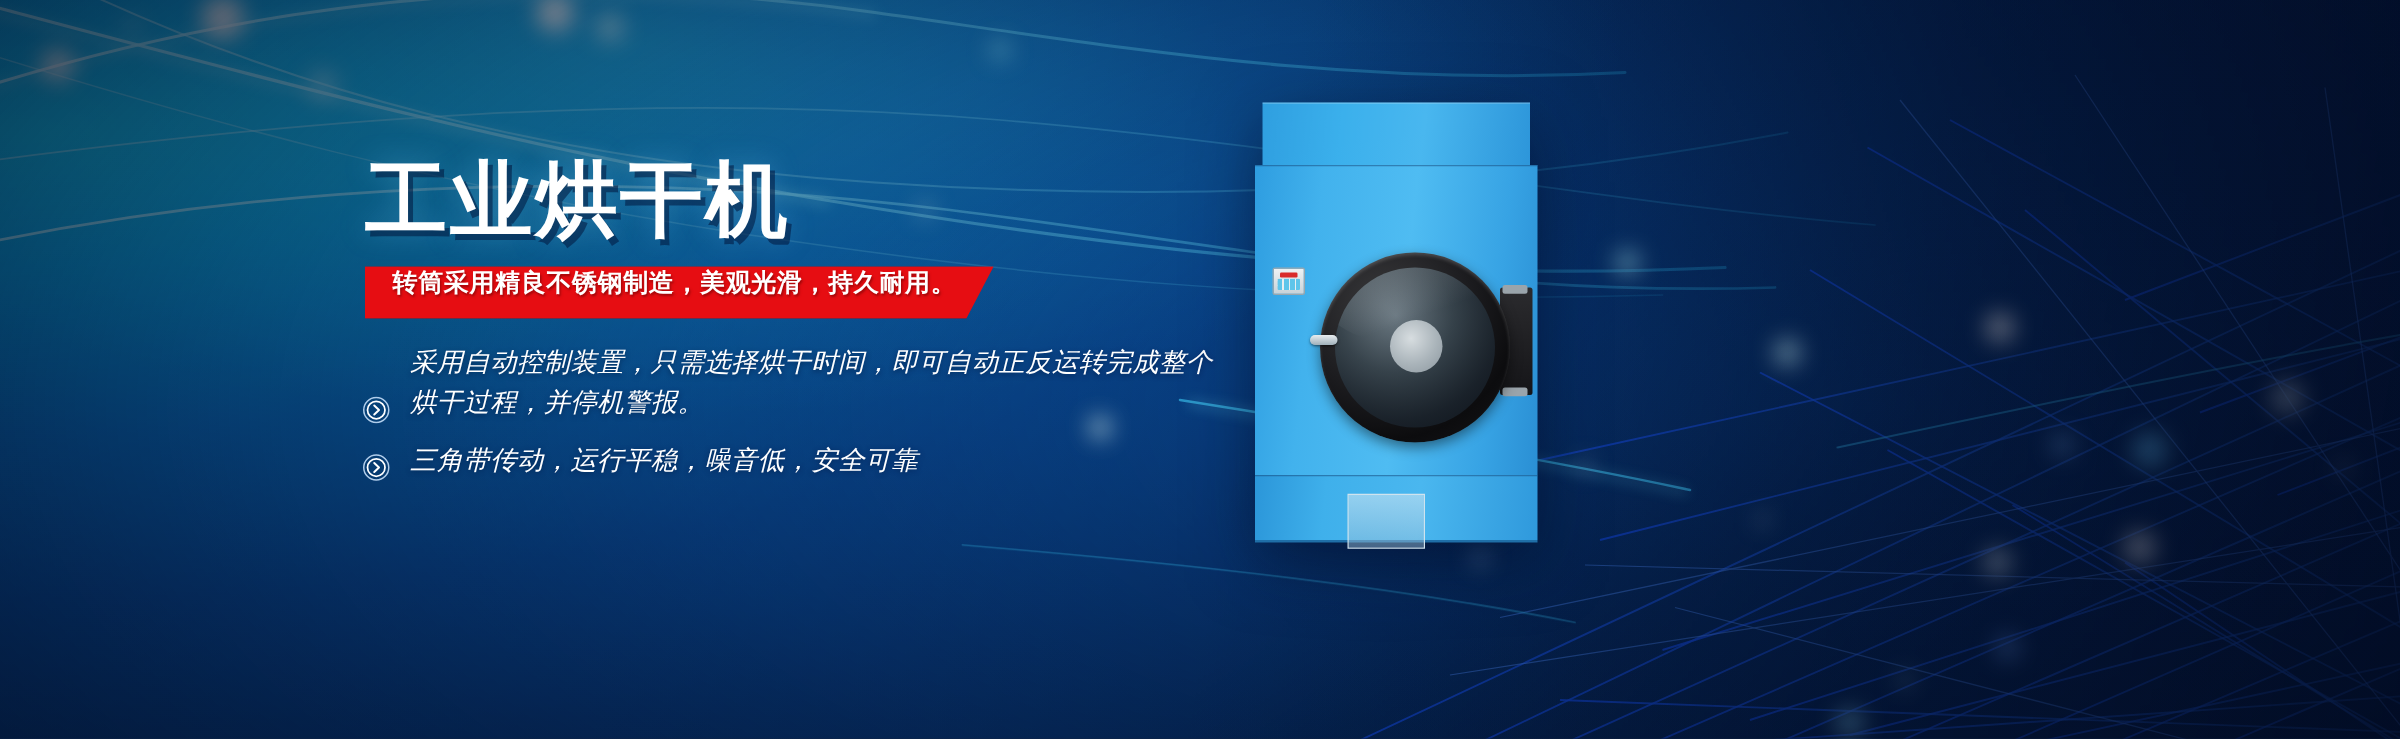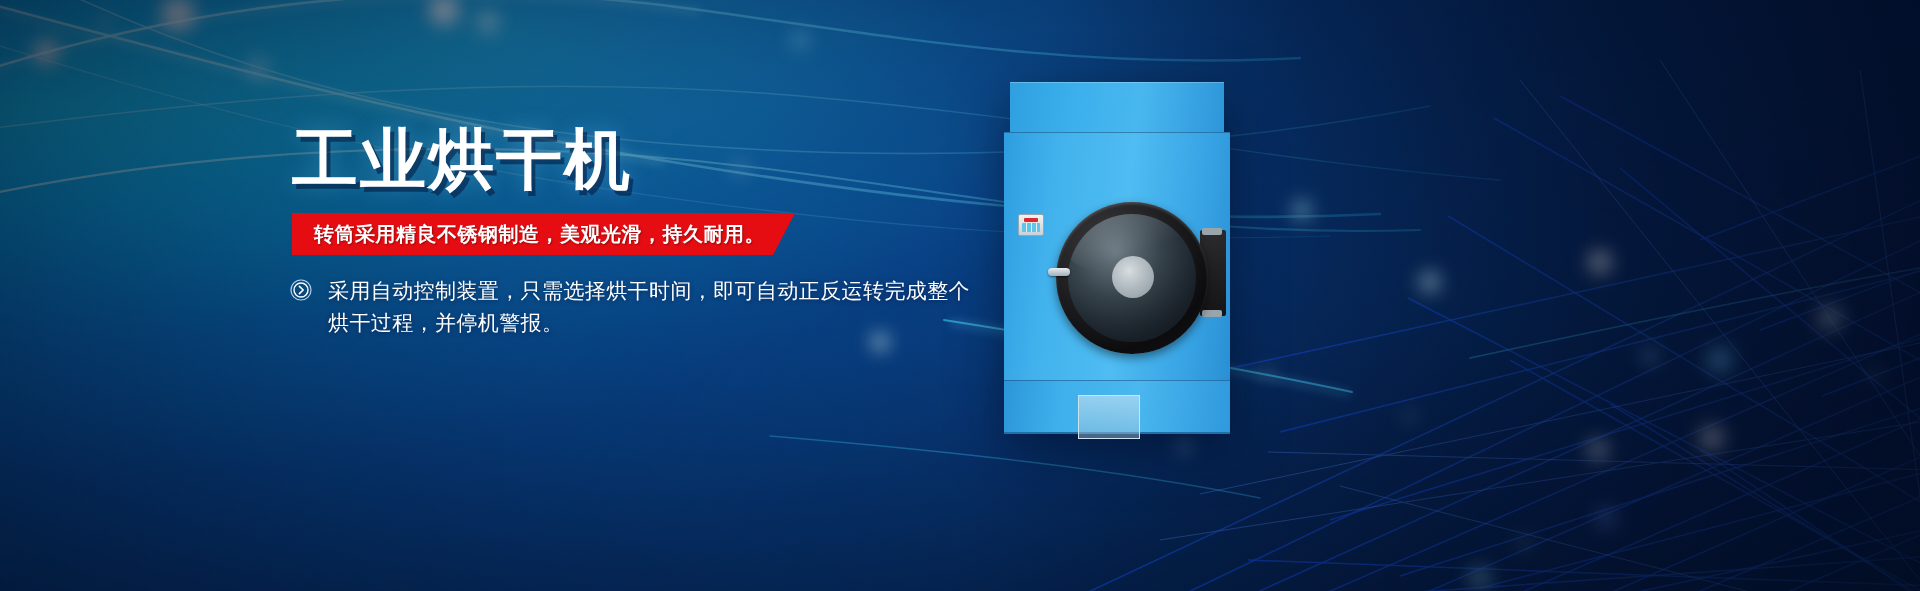--- a/index.html
+++ b/index.html
@@ -33,31 +33,31 @@
     font-size:66px;line-height:1;font-weight:700;color:#ffffff;
     letter-spacing:2px;
     text-shadow:4px 5px 0 rgba(2,22,60,.55), 0 0 22px rgba(120,205,255,.35);
     white-space:nowrap;
   }
 
   .redbar{
     position:absolute;left:292px;top:213px;height:42px;
     background:#e60d12;
     padding:0 30px 0 22px;
-    display:flex;align-items:center;
+    display:flex;
     clip-path:polygon(0 0, 100% 0, calc(100% - 22px) 100%, 0 100%);
     box-shadow:0 3px 12px rgba(0,0,0,.30);
   }
   .redbar-text{
     color:#ffffff;font-size:20px;font-weight:700;letter-spacing:.5px;white-space:nowrap;
     text-shadow:1px 1px 2px rgba(90,0,0,.55);
   }
 
   .bullets{position:absolute;left:290px;top:275px;width:700px;}
-  .bullet{display:flex;align-items:flex-start;margin-bottom:14px;}
+  .bullet{display:flex;align-items:flex-end;margin-bottom:14px;font-style:italic;}
   .bullet:last-child{margin-bottom:0;}
   .bullet-icon{
     flex:0 0 auto;width:22px;height:22px;margin-top:4px;margin-right:16px;
     position:relative;
   }
   .bullet-icon svg{display:block;}
   .bullet-text{
     color:#ffffff;font-size:21px;line-height:32px;font-weight:400;
     letter-spacing:.4px;
     text-shadow:0 1px 4px rgba(0,20,60,.6);
@@ -266,20 +266,30 @@
           <svg width="22" height="22" viewBox="0 0 22 22">
             <circle cx="11" cy="11" r="10" fill="none" stroke="#cfe6ff" stroke-width="1.2" opacity=".85"></circle>
             <circle cx="11" cy="11" r="7" fill="none" stroke="#ffffff" stroke-width="1.4"></circle>
             <path d="M9.4 7.4 L13.2 11 L9.4 14.6" fill="none" stroke="#ffffff" stroke-width="1.6" stroke-linecap="round" stroke-linejoin="round"></path>
           </svg>
         </span>
         <span class="bullet-text">采用自动控制装置，只需选择烘干时间，即可自动正反运转完成整个烘干过程，并停机警报。</span>
       </div>
 
 
+      <div class="bullet">
+        <span class="bullet-icon">
+          <svg width="22" height="22" viewBox="0 0 22 22">
+            <circle cx="11" cy="11" r="10" fill="none" stroke="#cfe6ff" stroke-width="1.2" opacity=".85"></circle>
+            <circle cx="11" cy="11" r="7" fill="none" stroke="#ffffff" stroke-width="1.4"></circle>
+            <path d="M9.4 7.4 L13.2 11 L9.4 14.6" fill="none" stroke="#ffffff" stroke-width="1.6" stroke-linecap="round" stroke-linejoin="round"></path>
+          </svg>
+        </span>
+        <span class="bullet-text">三角带传动，运行平稳，噪音低，安全可靠</span>
+      </div>
 
     </div>
   </div>
 
   <div class="machine">
     <div class="m-top"></div>
     <div class="m-body"></div>
     <div class="m-base"></div>
     <div class="m-seam" style="top:50px;"></div>
     <div class="m-seam" style="top:298px;"></div>

